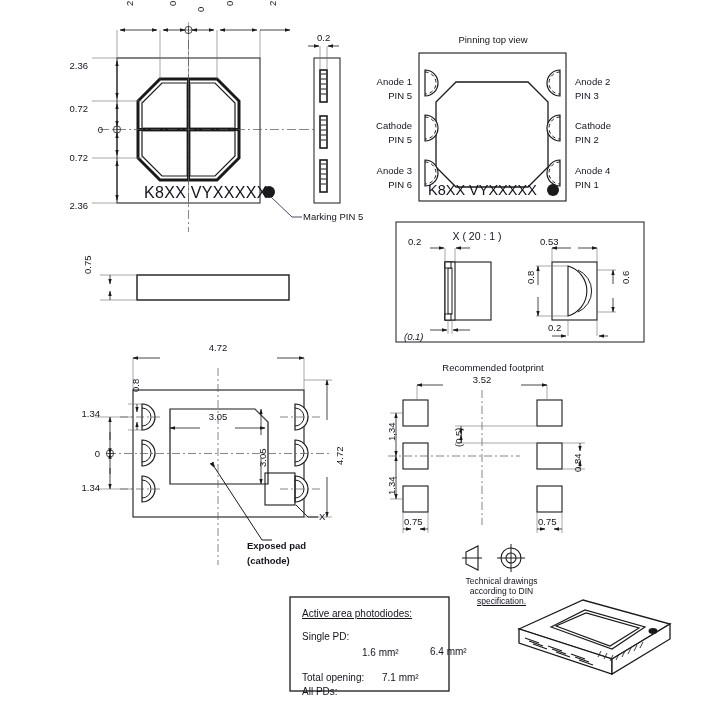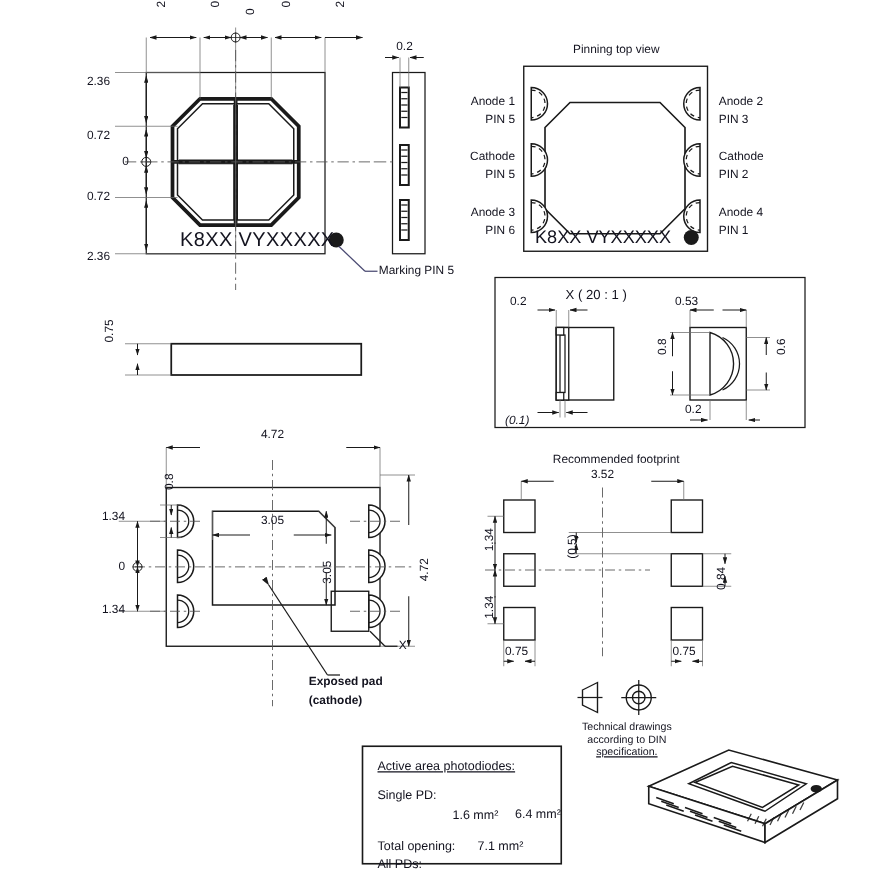--- a/index.html
+++ b/index.html
@@ -451,17 +451,17 @@
 <div class="lbl" style="left:538px;top:516px;">0.75</div>
 
 <div class="lbl c" style="left:434px;top:576px;width:135px;font-size:8.5px;">Technical drawings</div>
 <div class="lbl c" style="left:434px;top:586px;width:135px;font-size:8.5px;">according to DIN</div>
 <div class="lbl c" style="left:434px;top:596px;width:135px;font-size:8.5px;text-decoration:underline;">specification.</div>
 
 <div class="lbl u" style="left:302px;top:608px;font-size:10px;">Active area photodiodes:</div>
 <div class="lbl" style="left:302px;top:631px;font-size:10px;">Single PD:</div>
 <div class="lbl" style="left:362px;top:631px;font-size:10px;margin-top:16px;">1.6 mm²</div>
 <div class="lbl" style="left:302px;top:646px;font-size:10px;margin-top:40px;">All PDs:</div>
-<div class="lbl" style="left:368px;top:646px;font-size:10px;padding-left:44px;">6.4 mm²</div>
+<div class="lbl" style="left:386px;top:646px;font-size:10px;padding-left:44px;">6.4 mm²</div>
 <div class="lbl" style="left:302px;top:672px;font-size:10px;">Total opening:</div>
 <div class="lbl" style="left:382px;top:672px;font-size:10px;">7.1 mm²</div>
 
 </div>
 
 </body></html>

